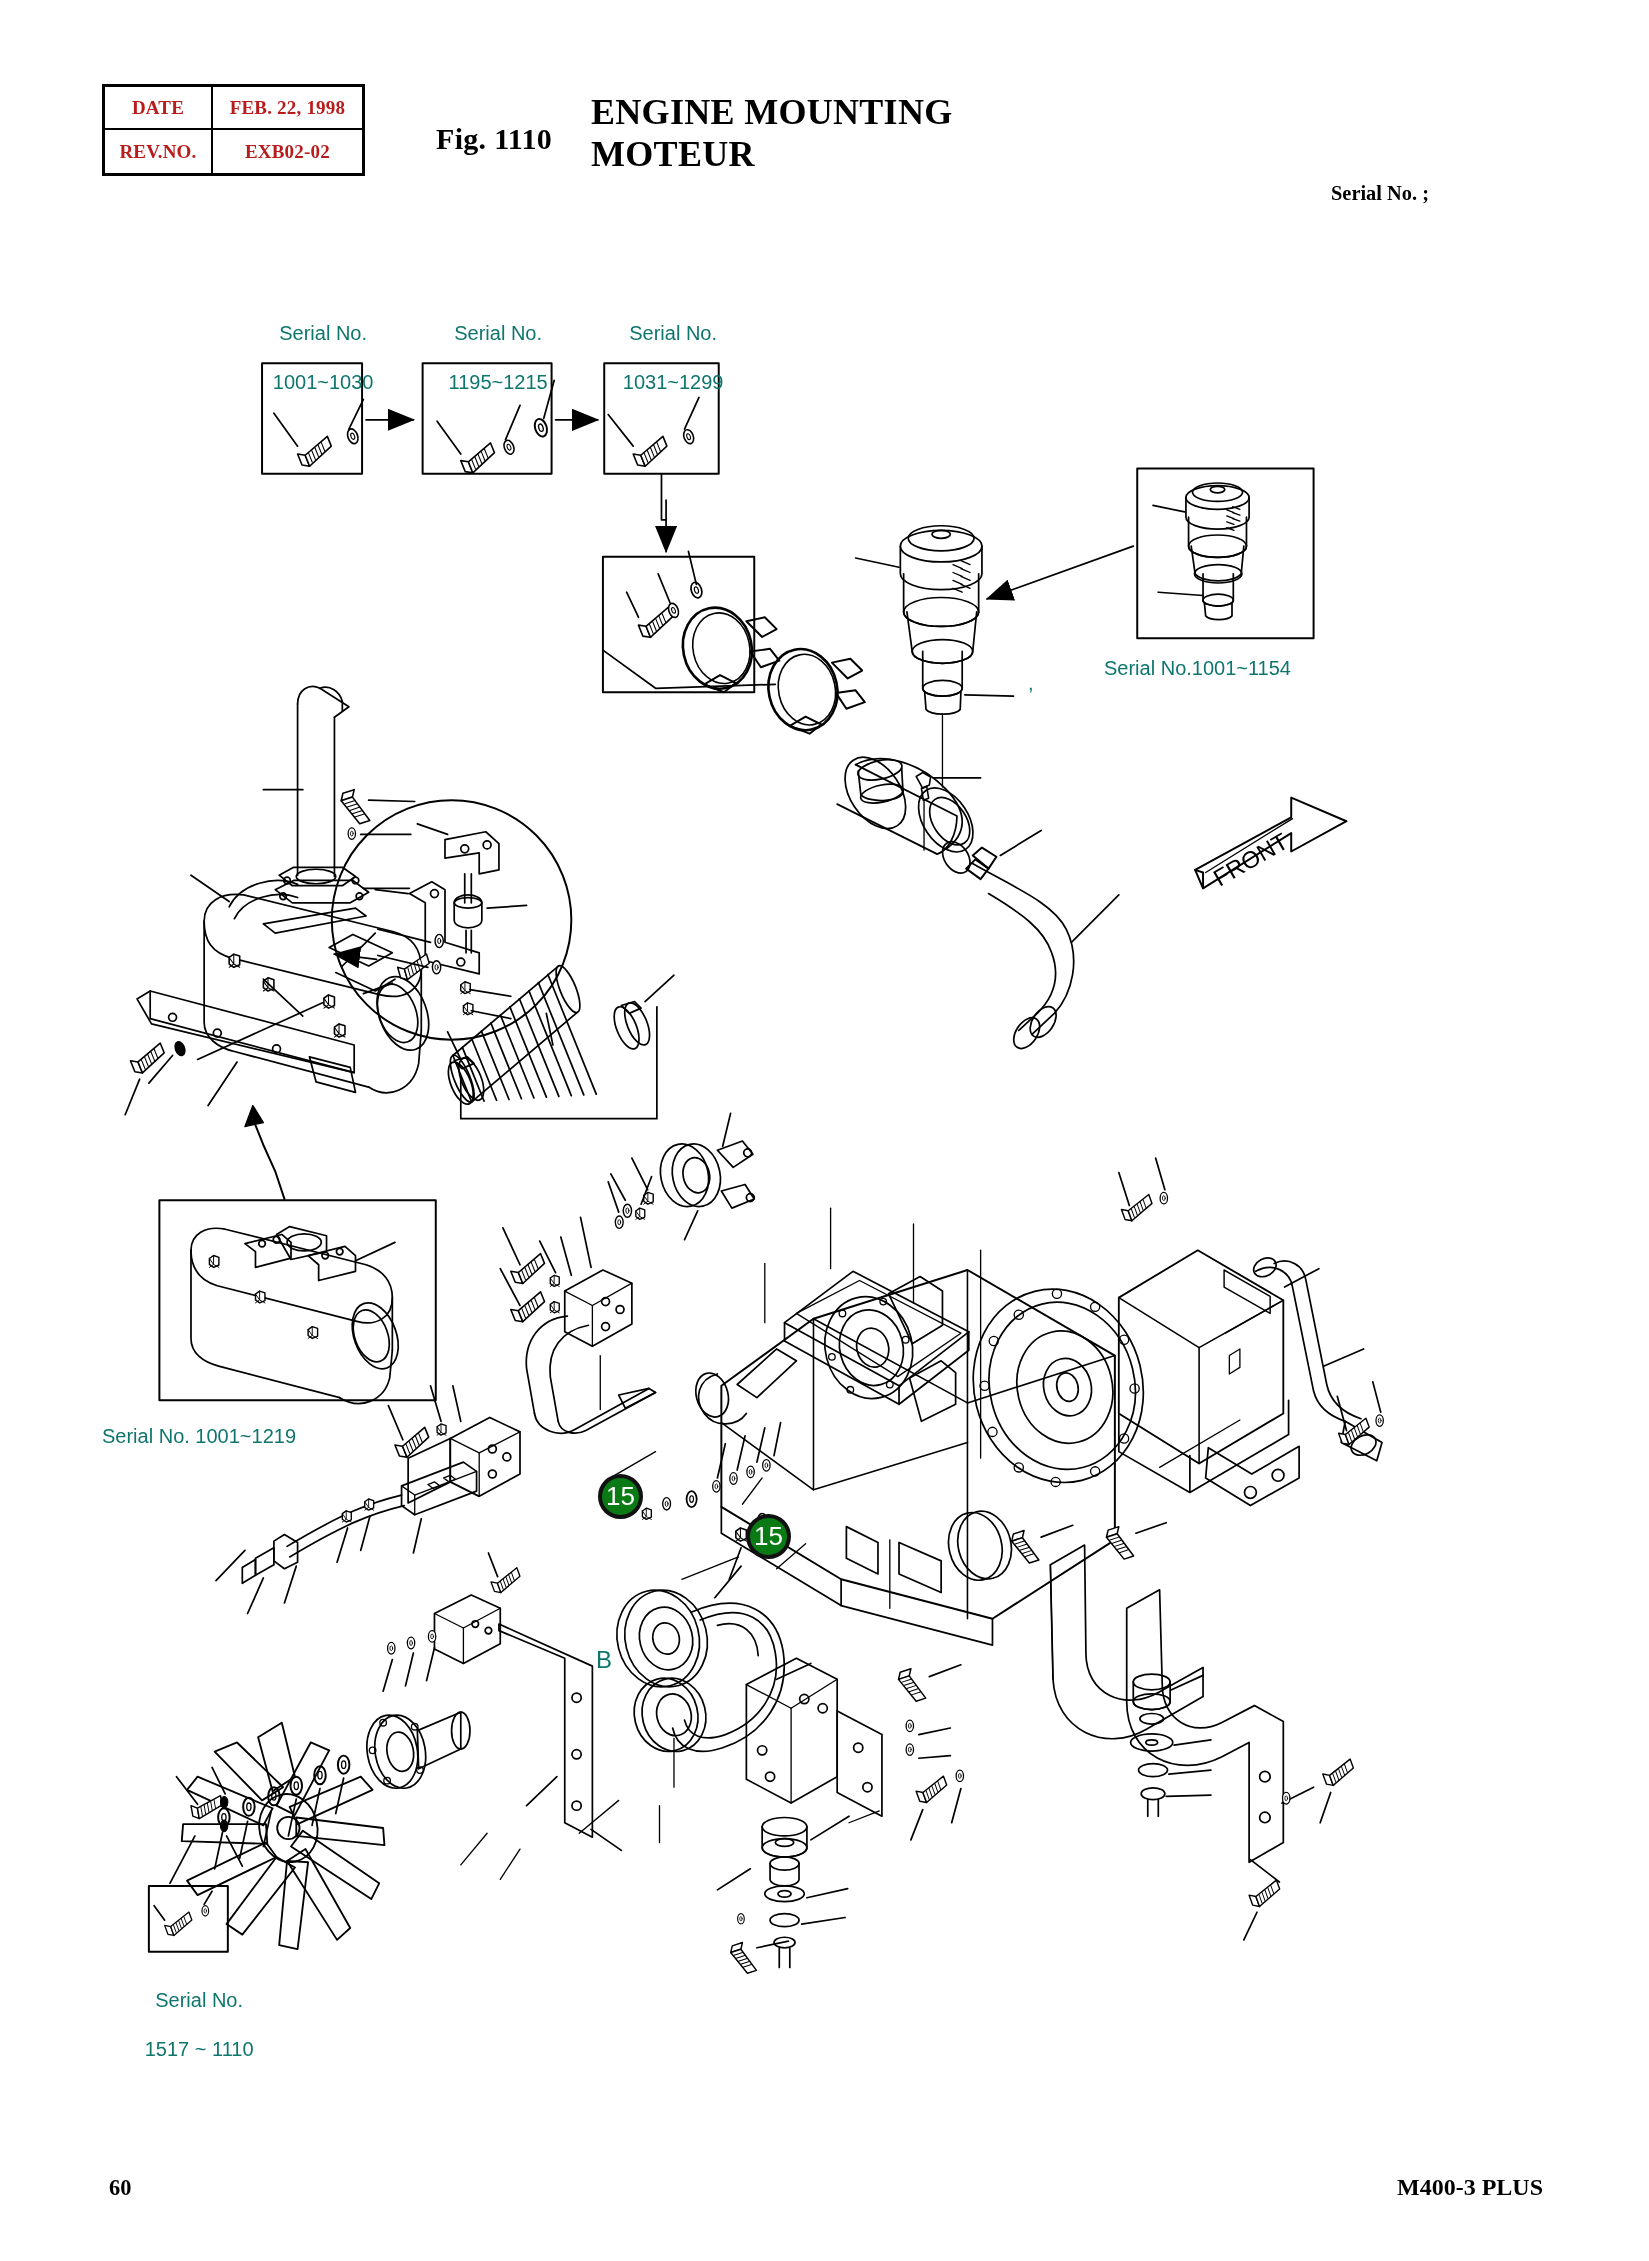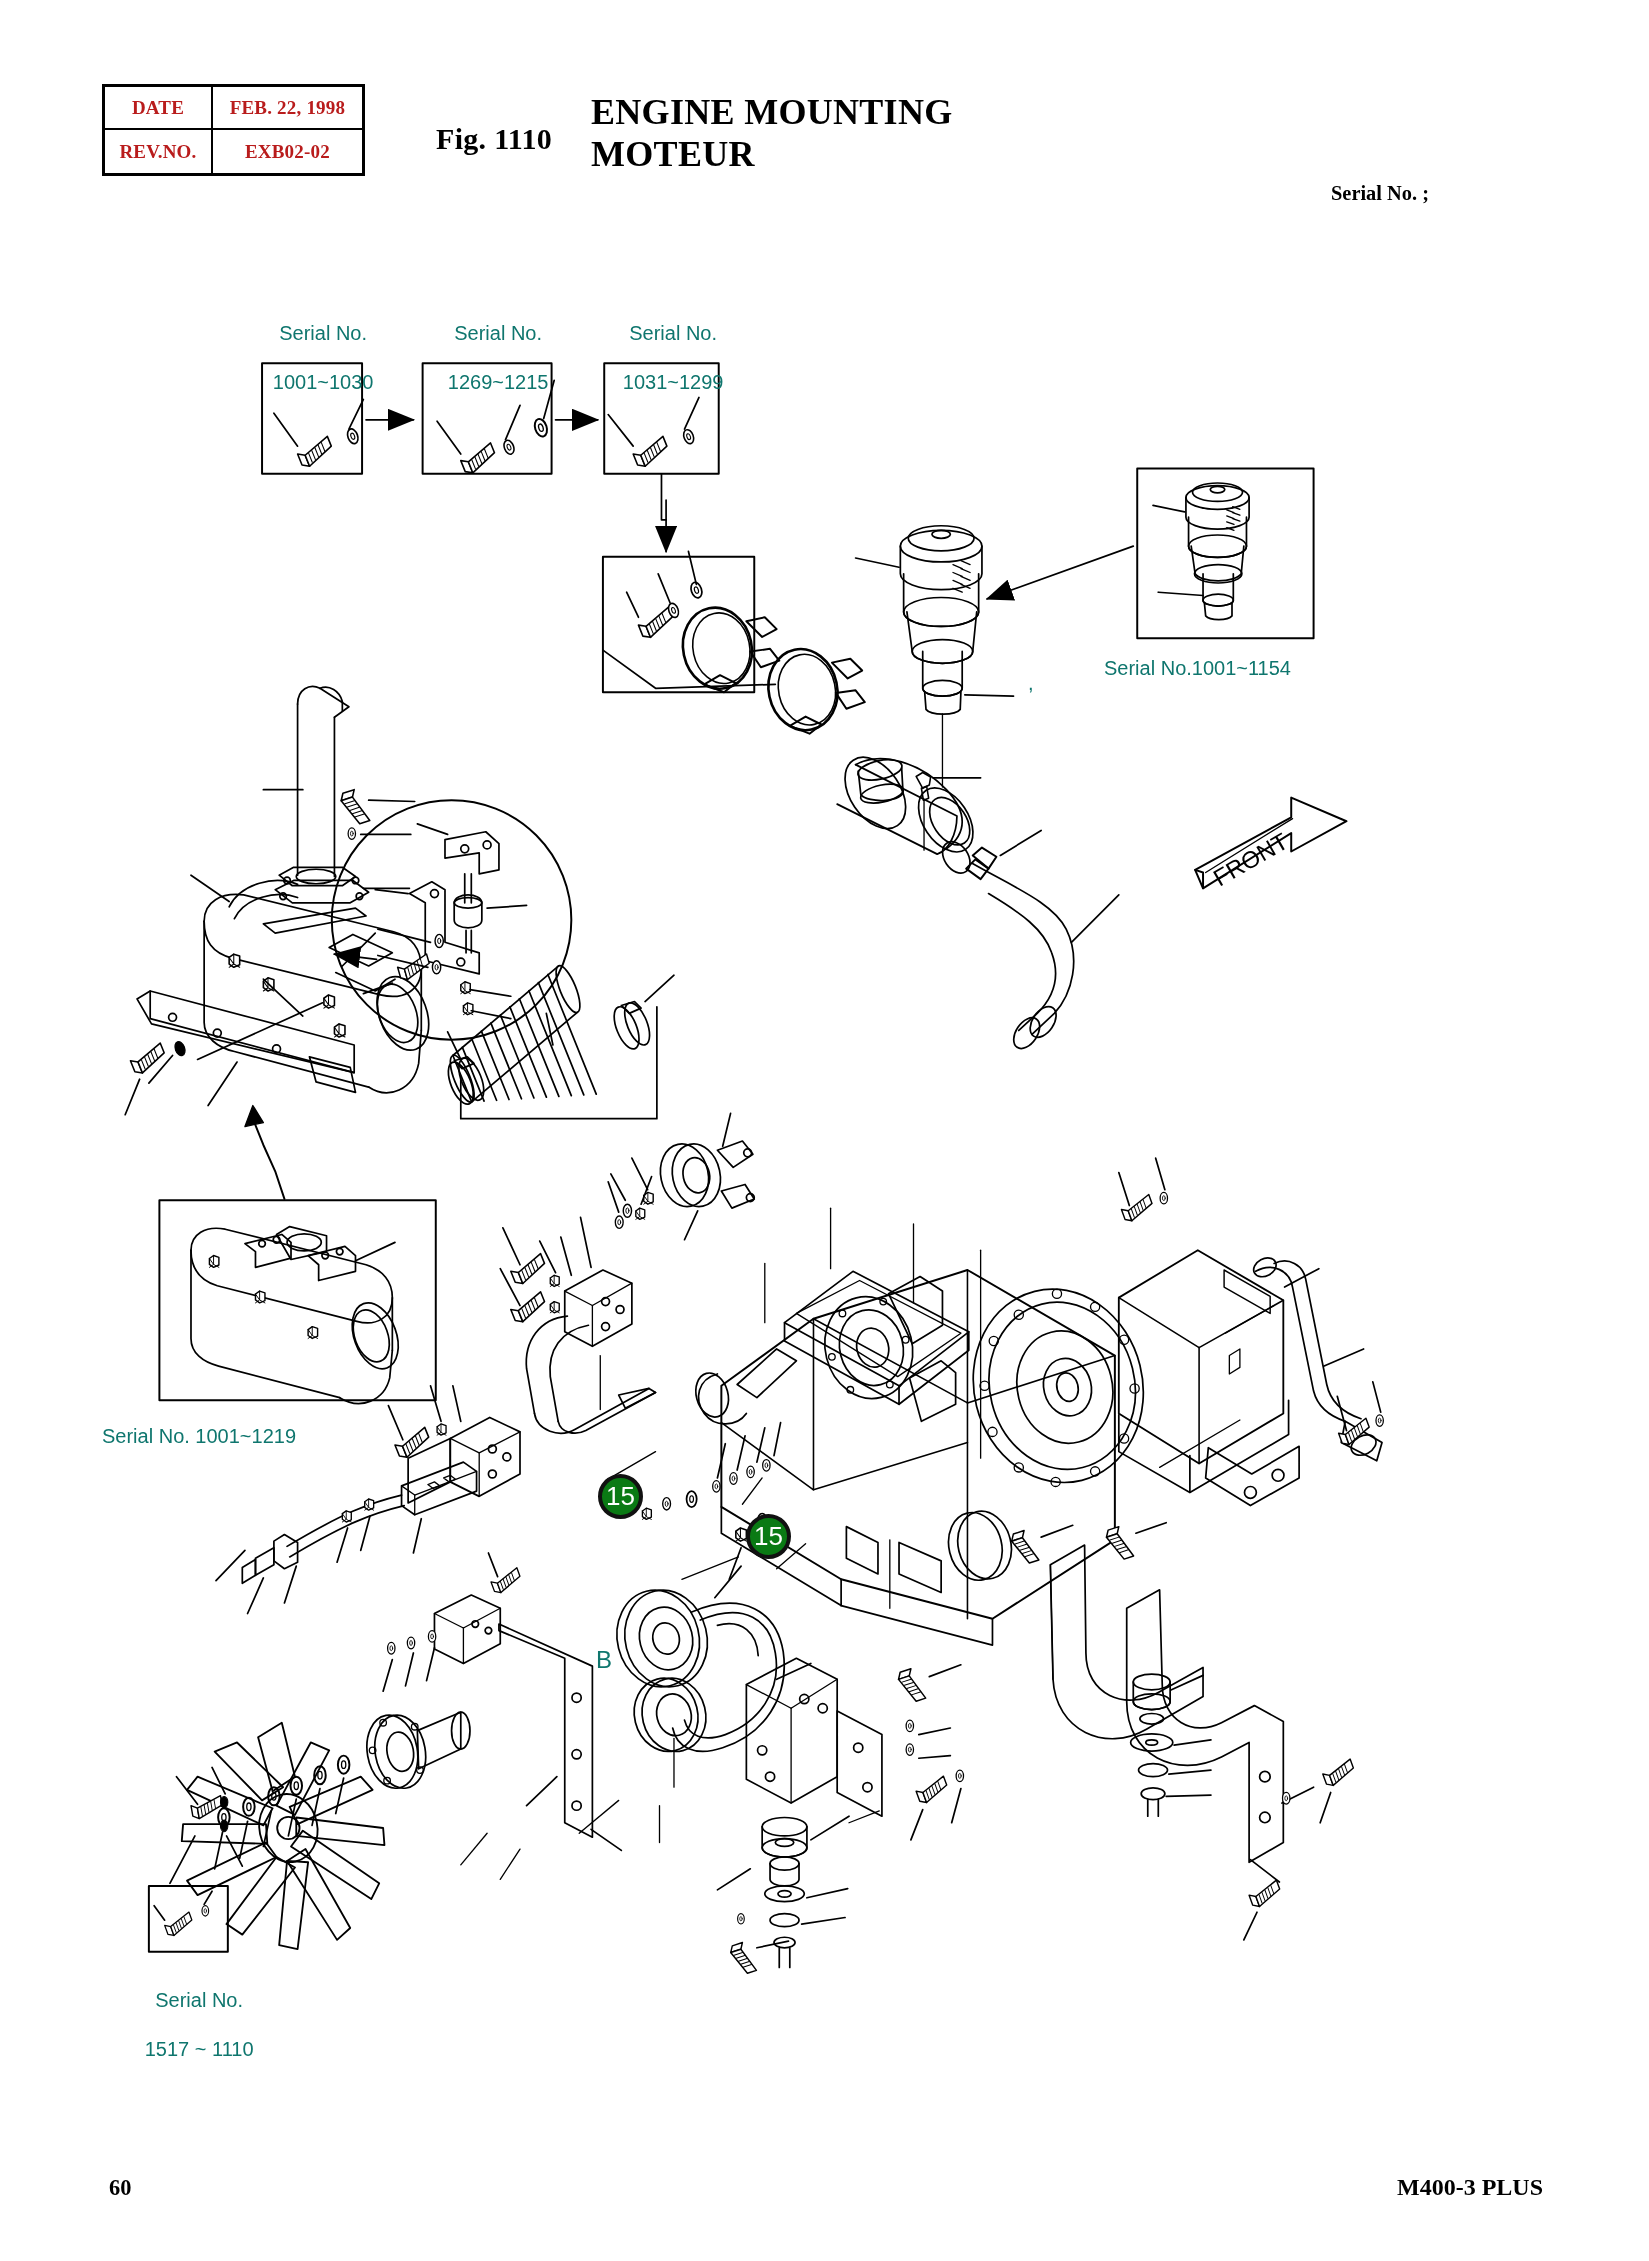--- a/index.html
+++ b/index.html
@@ -978,21 +978,21 @@
   </svg>
   </div>
 
   <div class="dlabel" style="left:241px;top:297px;width:142px;">
     <span>Serial No.</span><br>
     <span>1001~1030</span>
   </div>
 
   <div class="dlabel" style="left:416px;top:297px;width:142px;">
     <span>Serial No.</span><br>
-    <span>1269~1215</span>
+    <span>1195~1215</span>
   </div>
 
   <div class="dlabel" style="left:591px;top:297px;width:142px;">
     <span>Serial No.</span><br>
     <span>1031~1299</span>
   </div>
 
   <div class="dlabel left" style="left:1104px;top:656px;">Serial No.1001~1154</div>
 
   <div class="dlabel left" style="left:102px;top:1424px;">Serial No. 1001~1219</div>

